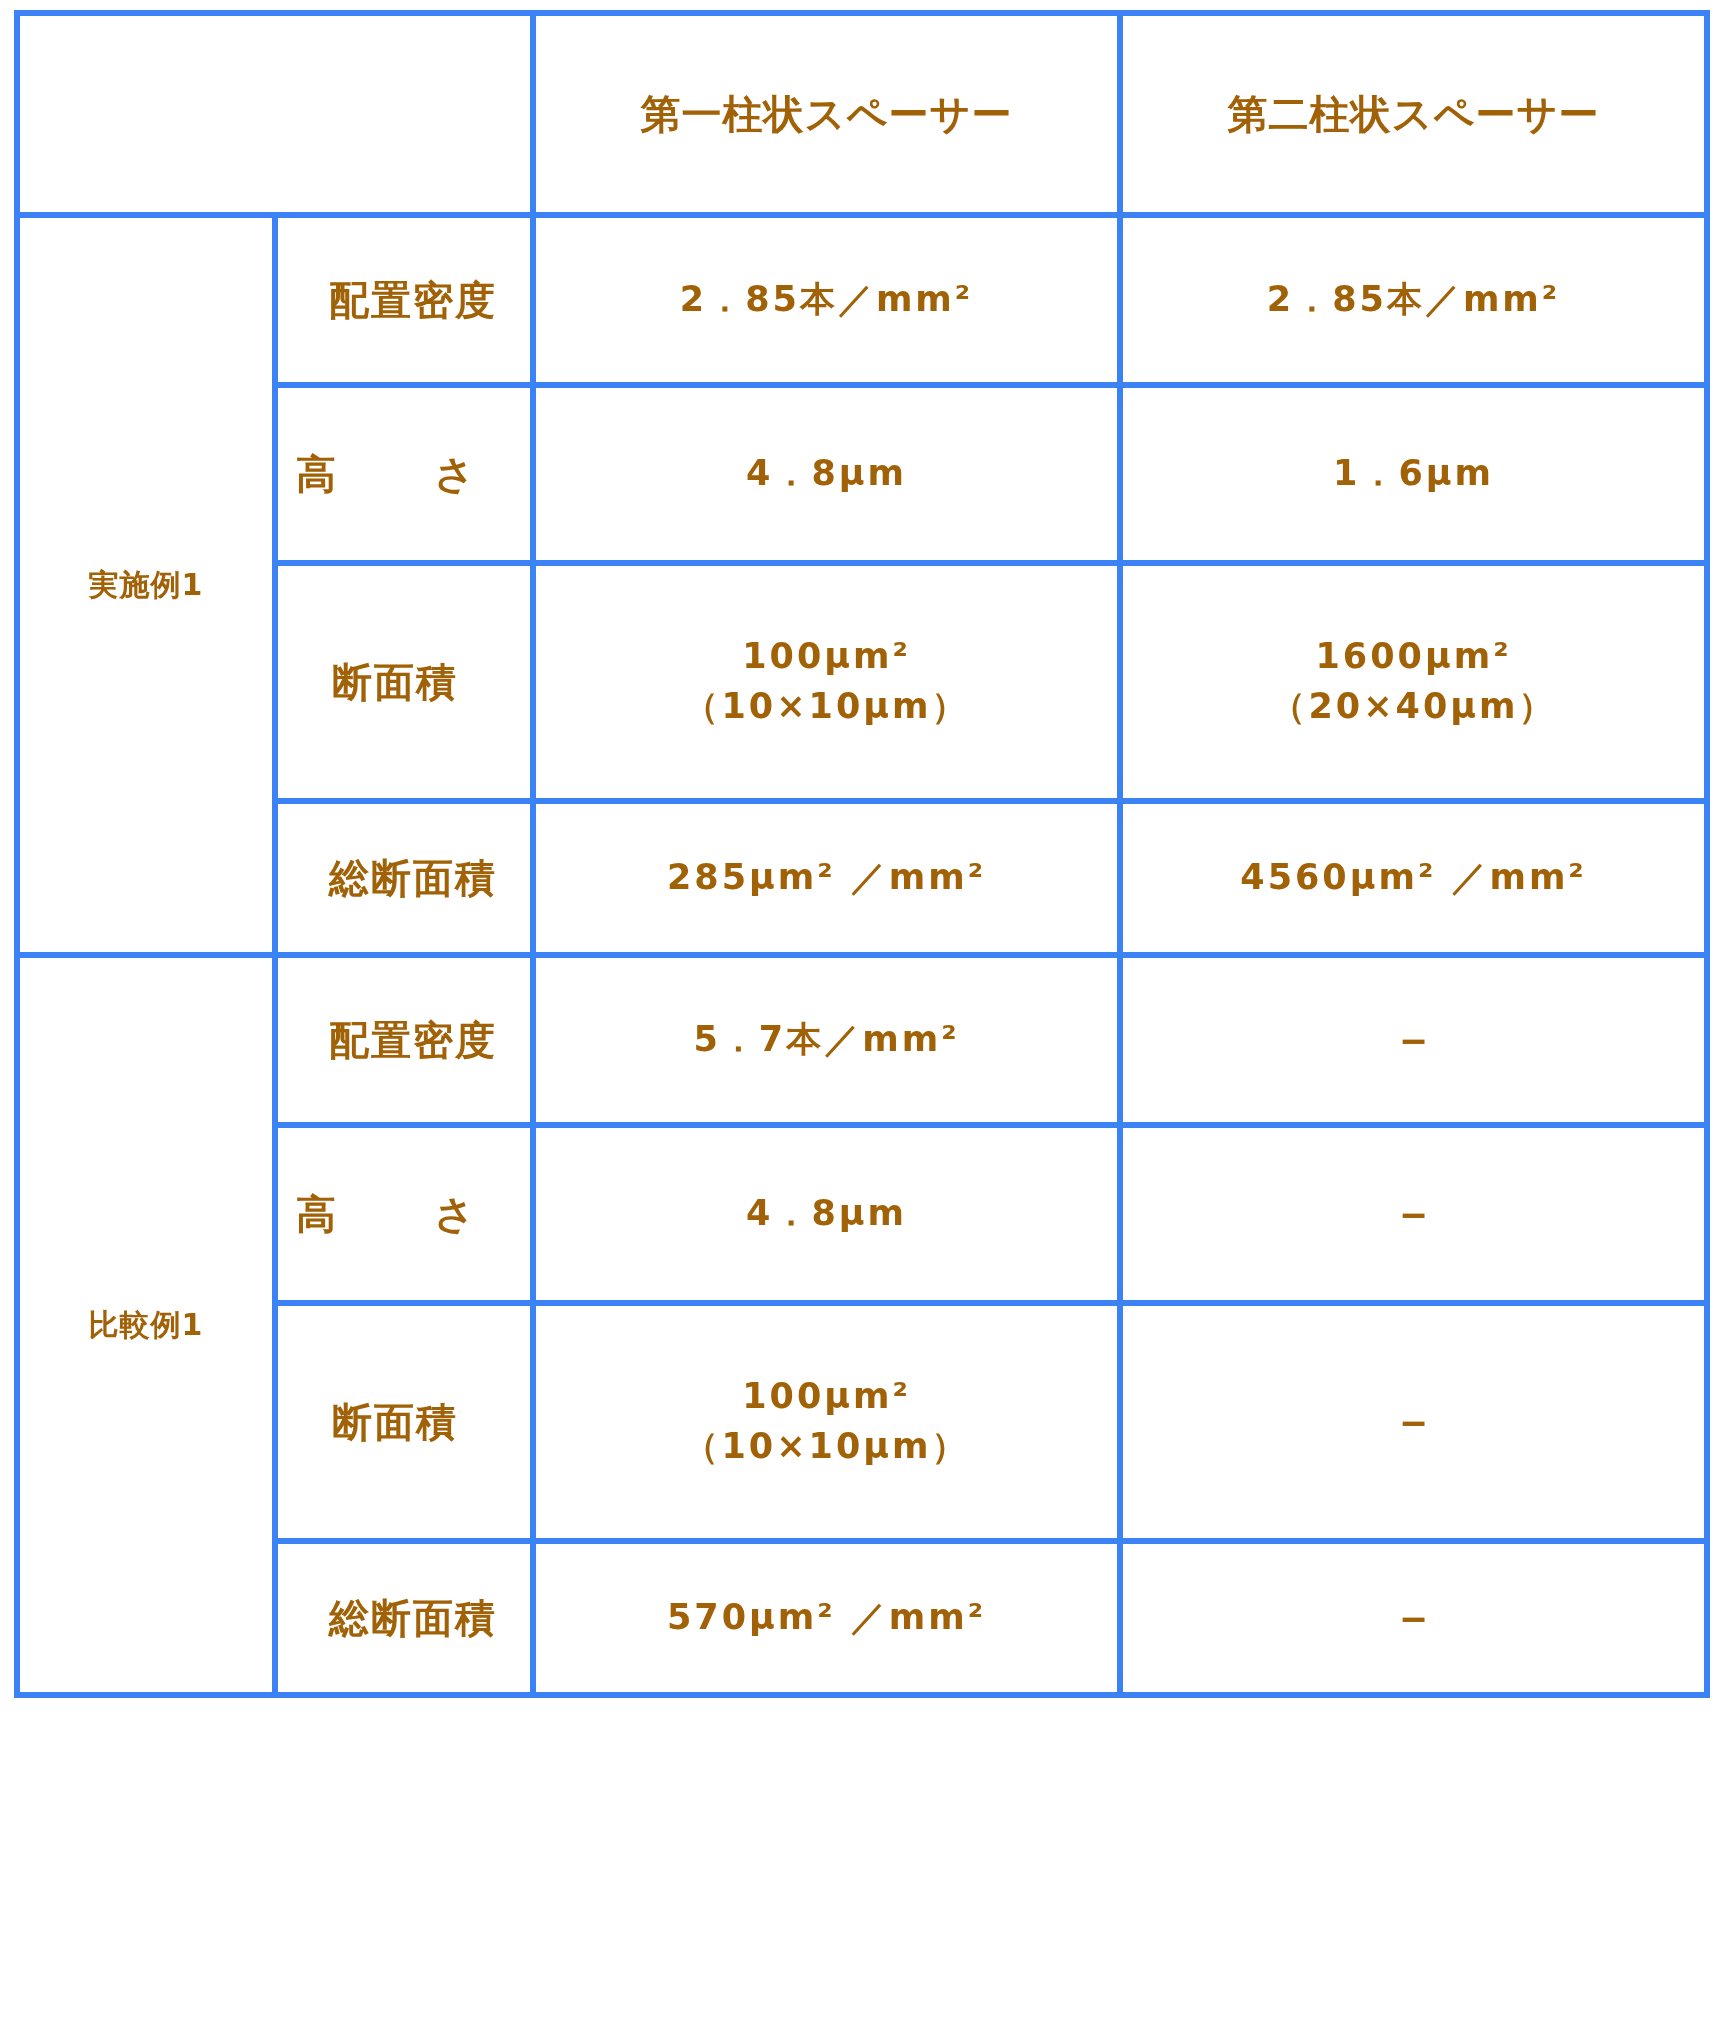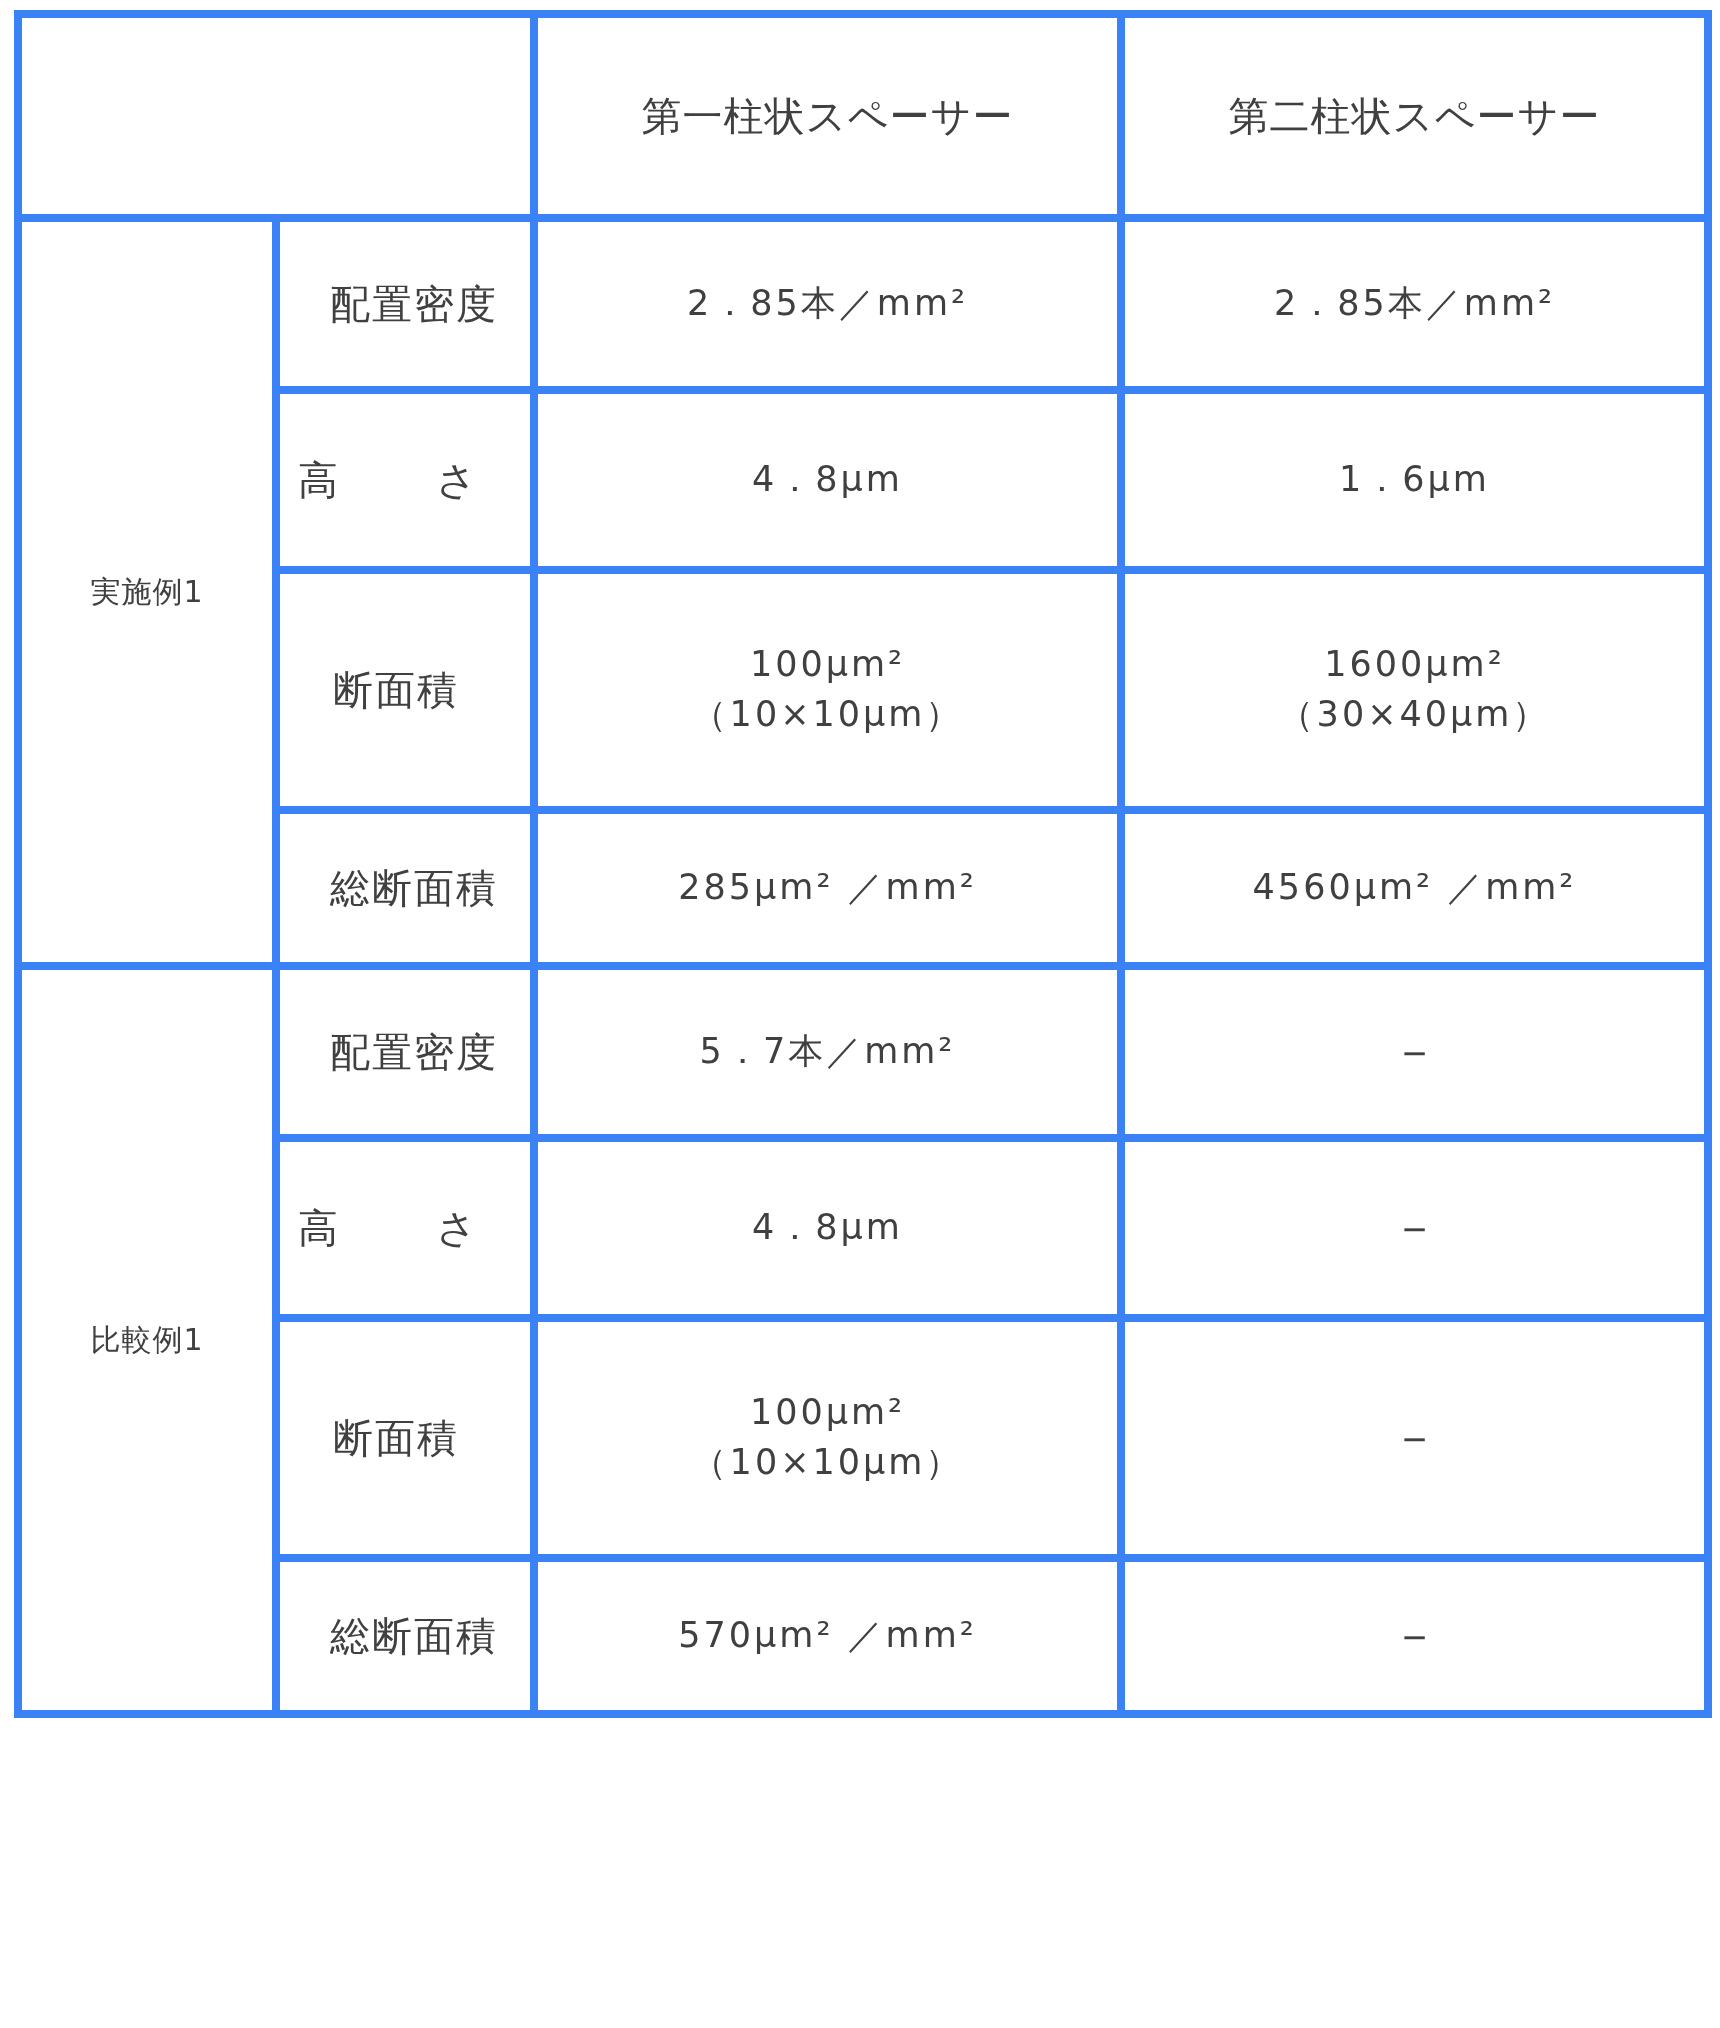--- a/index.html
+++ b/index.html
@@ -21,26 +21,26 @@
     box-sizing: border-box;
     padding: 10px 14px 0 14px;
   }
   table.spec-table {
     border-collapse: collapse;
     table-layout: fixed;
     width: 1690px;
     margin: 0;
   }
   table.spec-table td {
-    border: 8px solid #3b82f6;
+    border: 6px solid #3b82f6;
     padding: 0;
     vertical-align: middle;
     text-align: center;
-    font-weight: normal;
-    color: #404040;
+    font-weight: bold;
+    color: #a16207;
   }
   
   col.c-example { width: 258px; }
   col.c-metric  { width: 258px; }
   col.c-first   { width: 587px; }
   col.c-second  { width: 587px; }
 
   .hdr-blank { border-left: 3px solid #000; }
   .hdr-cell {
     font-size: 40px;
@@ -119,21 +119,21 @@
         <td class="value-cell">1．6μm</td>
       </tr>
       <tr class="row-area">
         <td class="metric-cell right">断面積</td>
         <td class="value-cell">
           <span>100μm²</span>
           <span class="line2">（10×10μm）</span>
         </td>
         <td class="value-cell">
           <span>1600μm²</span>
-          <span class="line2">（30×40μm）</span>
+          <span class="line2">（20×40μm）</span>
         </td>
       </tr>
       <tr class="row-total">
         <td class="metric-cell left">総断面積</td>
         <td class="value-cell">285μm² ／mm²</td>
         <td class="value-cell">4560μm² ／mm²</td>
       </tr>
 
       <tr class="row-density">
         <td class="example-cell" rowspan="4">比較例1</td>

